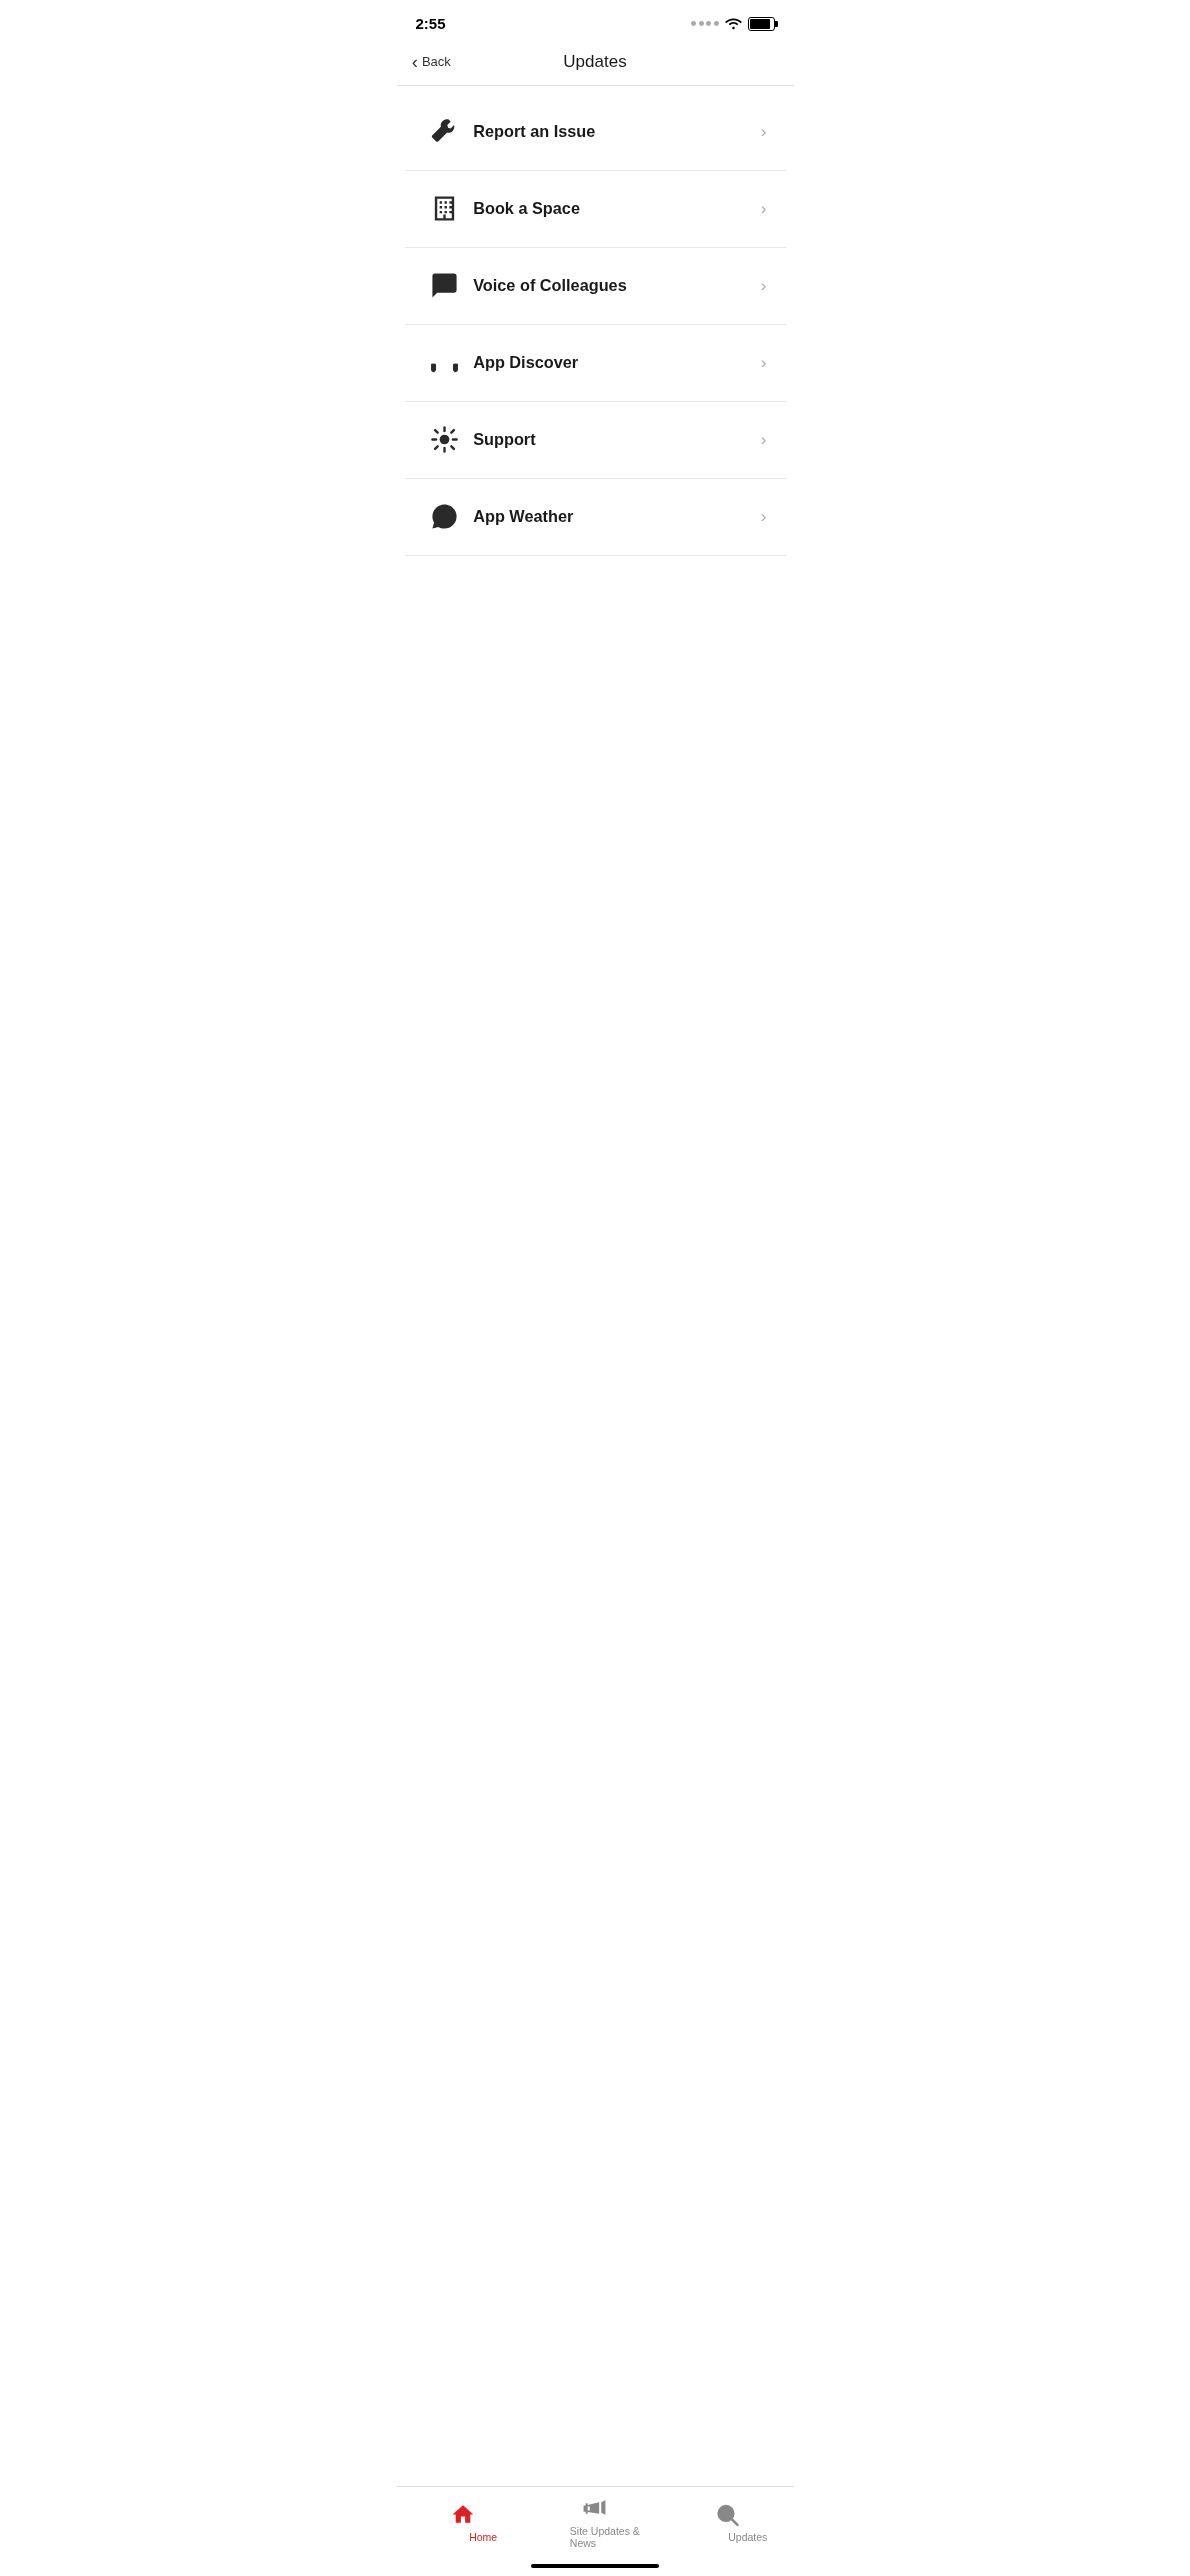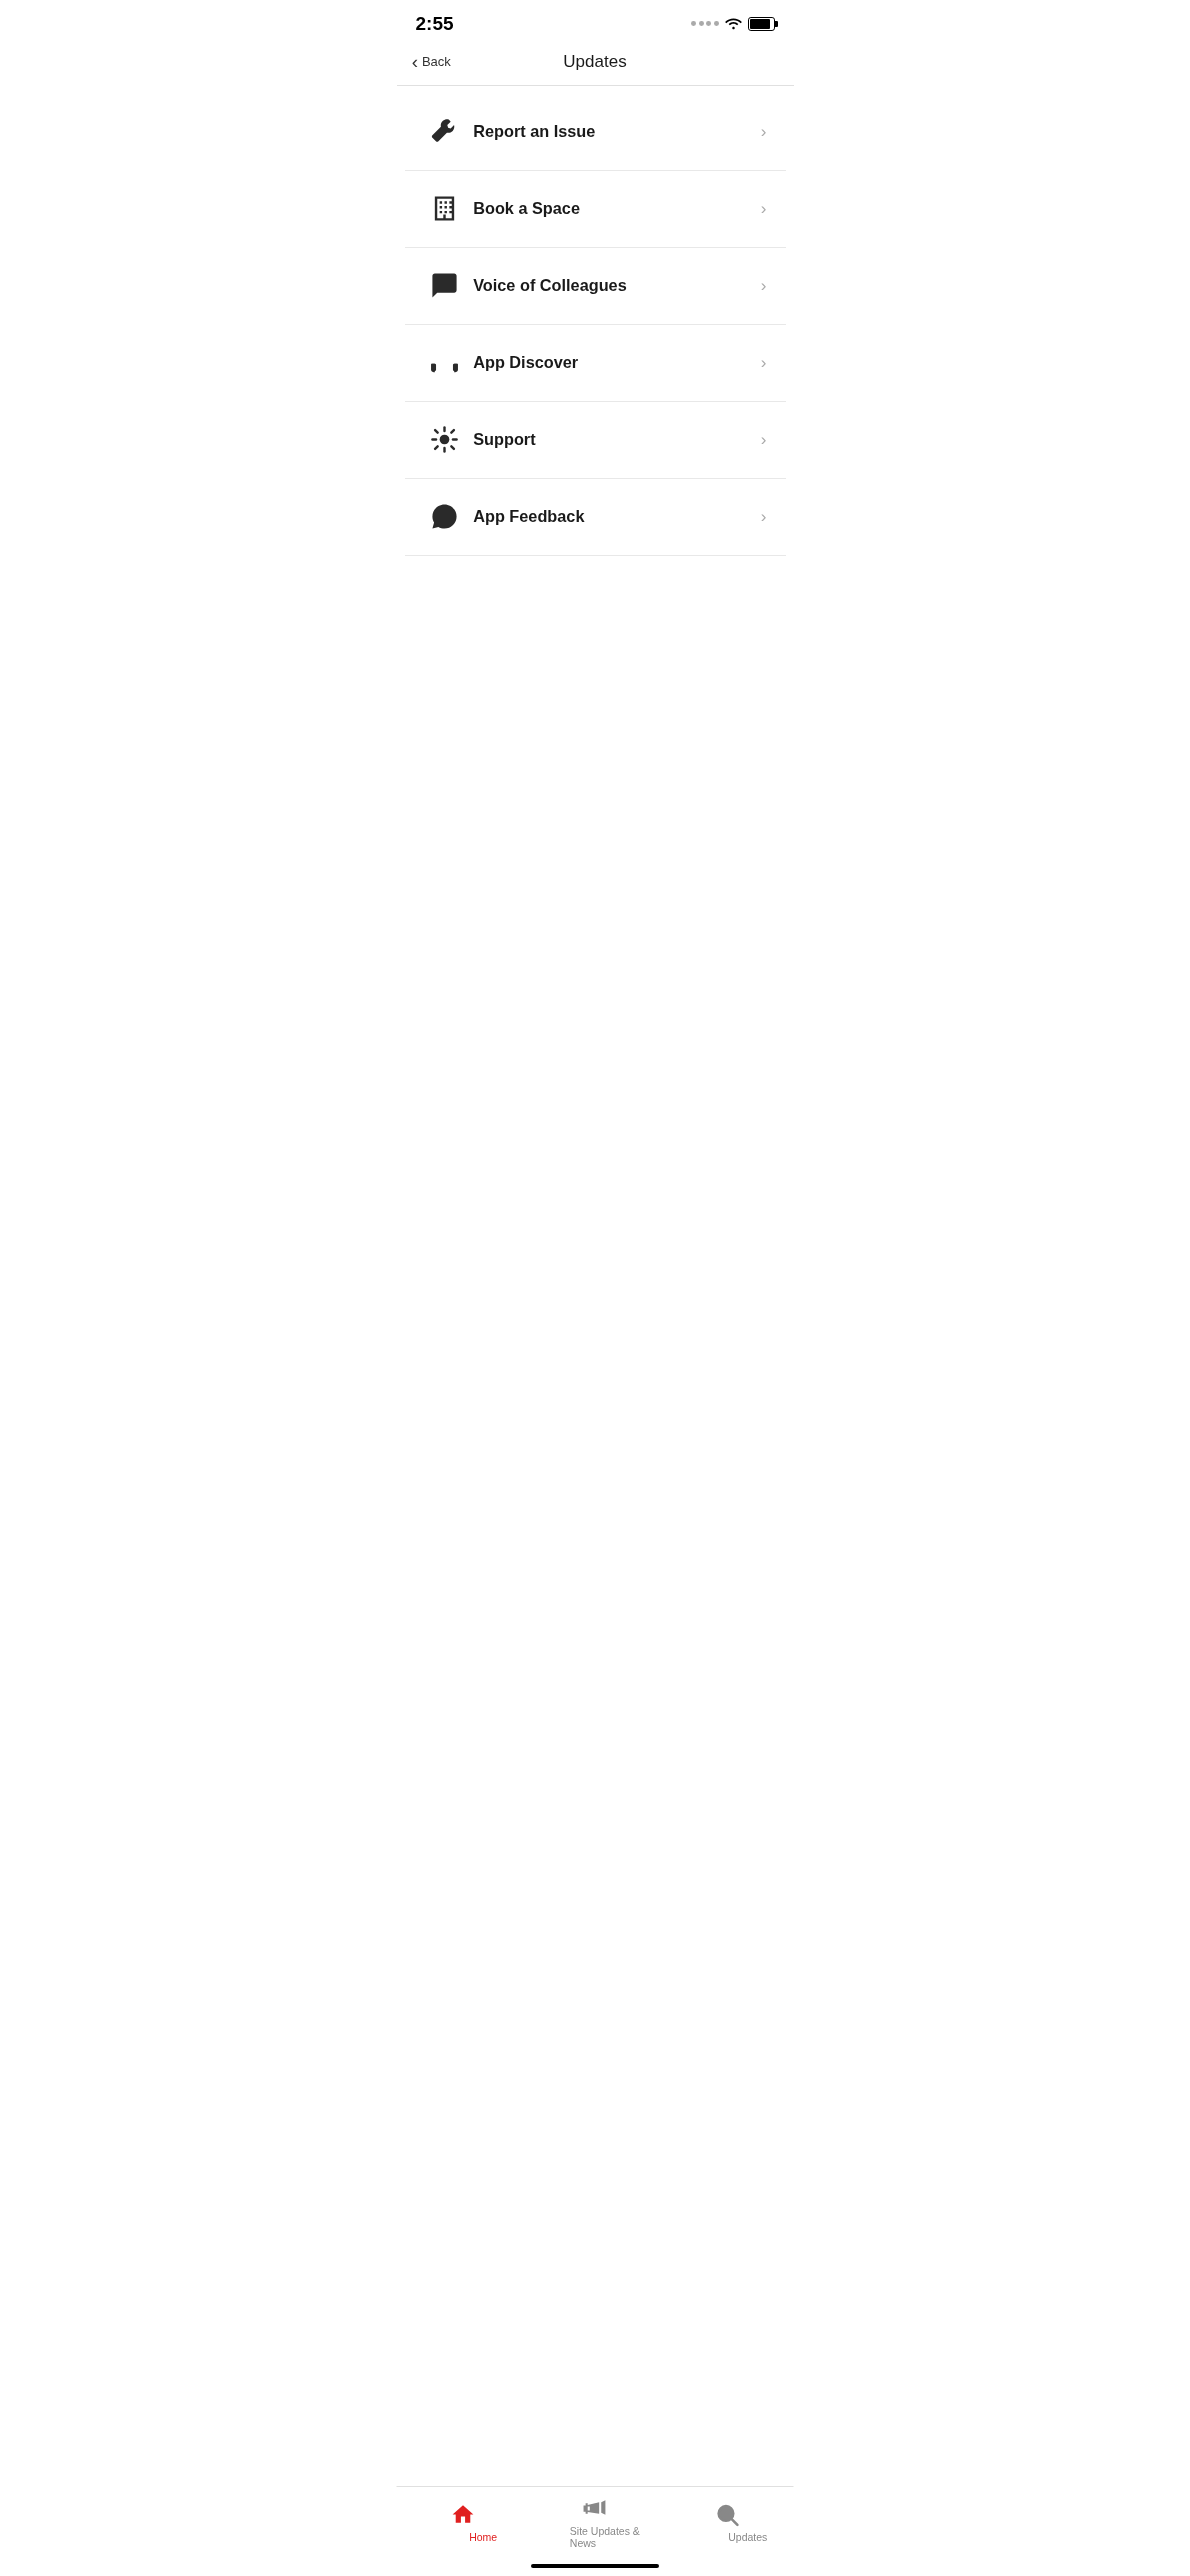--- a/index.html
+++ b/index.html
@@ -22,21 +22,21 @@
     
     .status-bar {
       display: flex;
       justify-content: space-between;
       align-items: center;
       padding: 13.4px 19px 7.7px 19px;
       height: 42px;
     }
 
     .status-time {
-      font-size: 19px;
+      font-size: 15px;
       font-weight: 600;
       color: #000;
     }
 
     .status-icons {
       display: flex;
       align-items: center;
       gap: 5.8px;
     }
 
@@ -334,21 +334,21 @@
     <span class="menu-label">Support</span>
     <span class="menu-chevron">›</span>
   </li>
 
   <li class="menu-item">
     <div class="menu-icon">
       <svg viewBox="0 0 24 24" xmlns="http://www.w3.org/2000/svg">
         <path d="M12 2C6.48 2 2 6.48 2 12c0 1.85.5 3.58 1.38 5.06L2 22l4.94-1.38C8.42 21.5 10.15 22 12 22c5.52 0 10-4.48 10-10S17.52 2 12 2z"></path>
       </svg>
     </div>
-    <span class="menu-label">App Feedback</span>
+    <span class="menu-label">App Weather</span>
     <span class="menu-chevron">›</span>
   </li>
 
 </ul>
 
 <div class="tab-bar">
 
   <div class="tab-item">
     <div class="tab-icon active">
       <svg viewBox="0 0 24 24" xmlns="http://www.w3.org/2000/svg" fill="#e02020">

